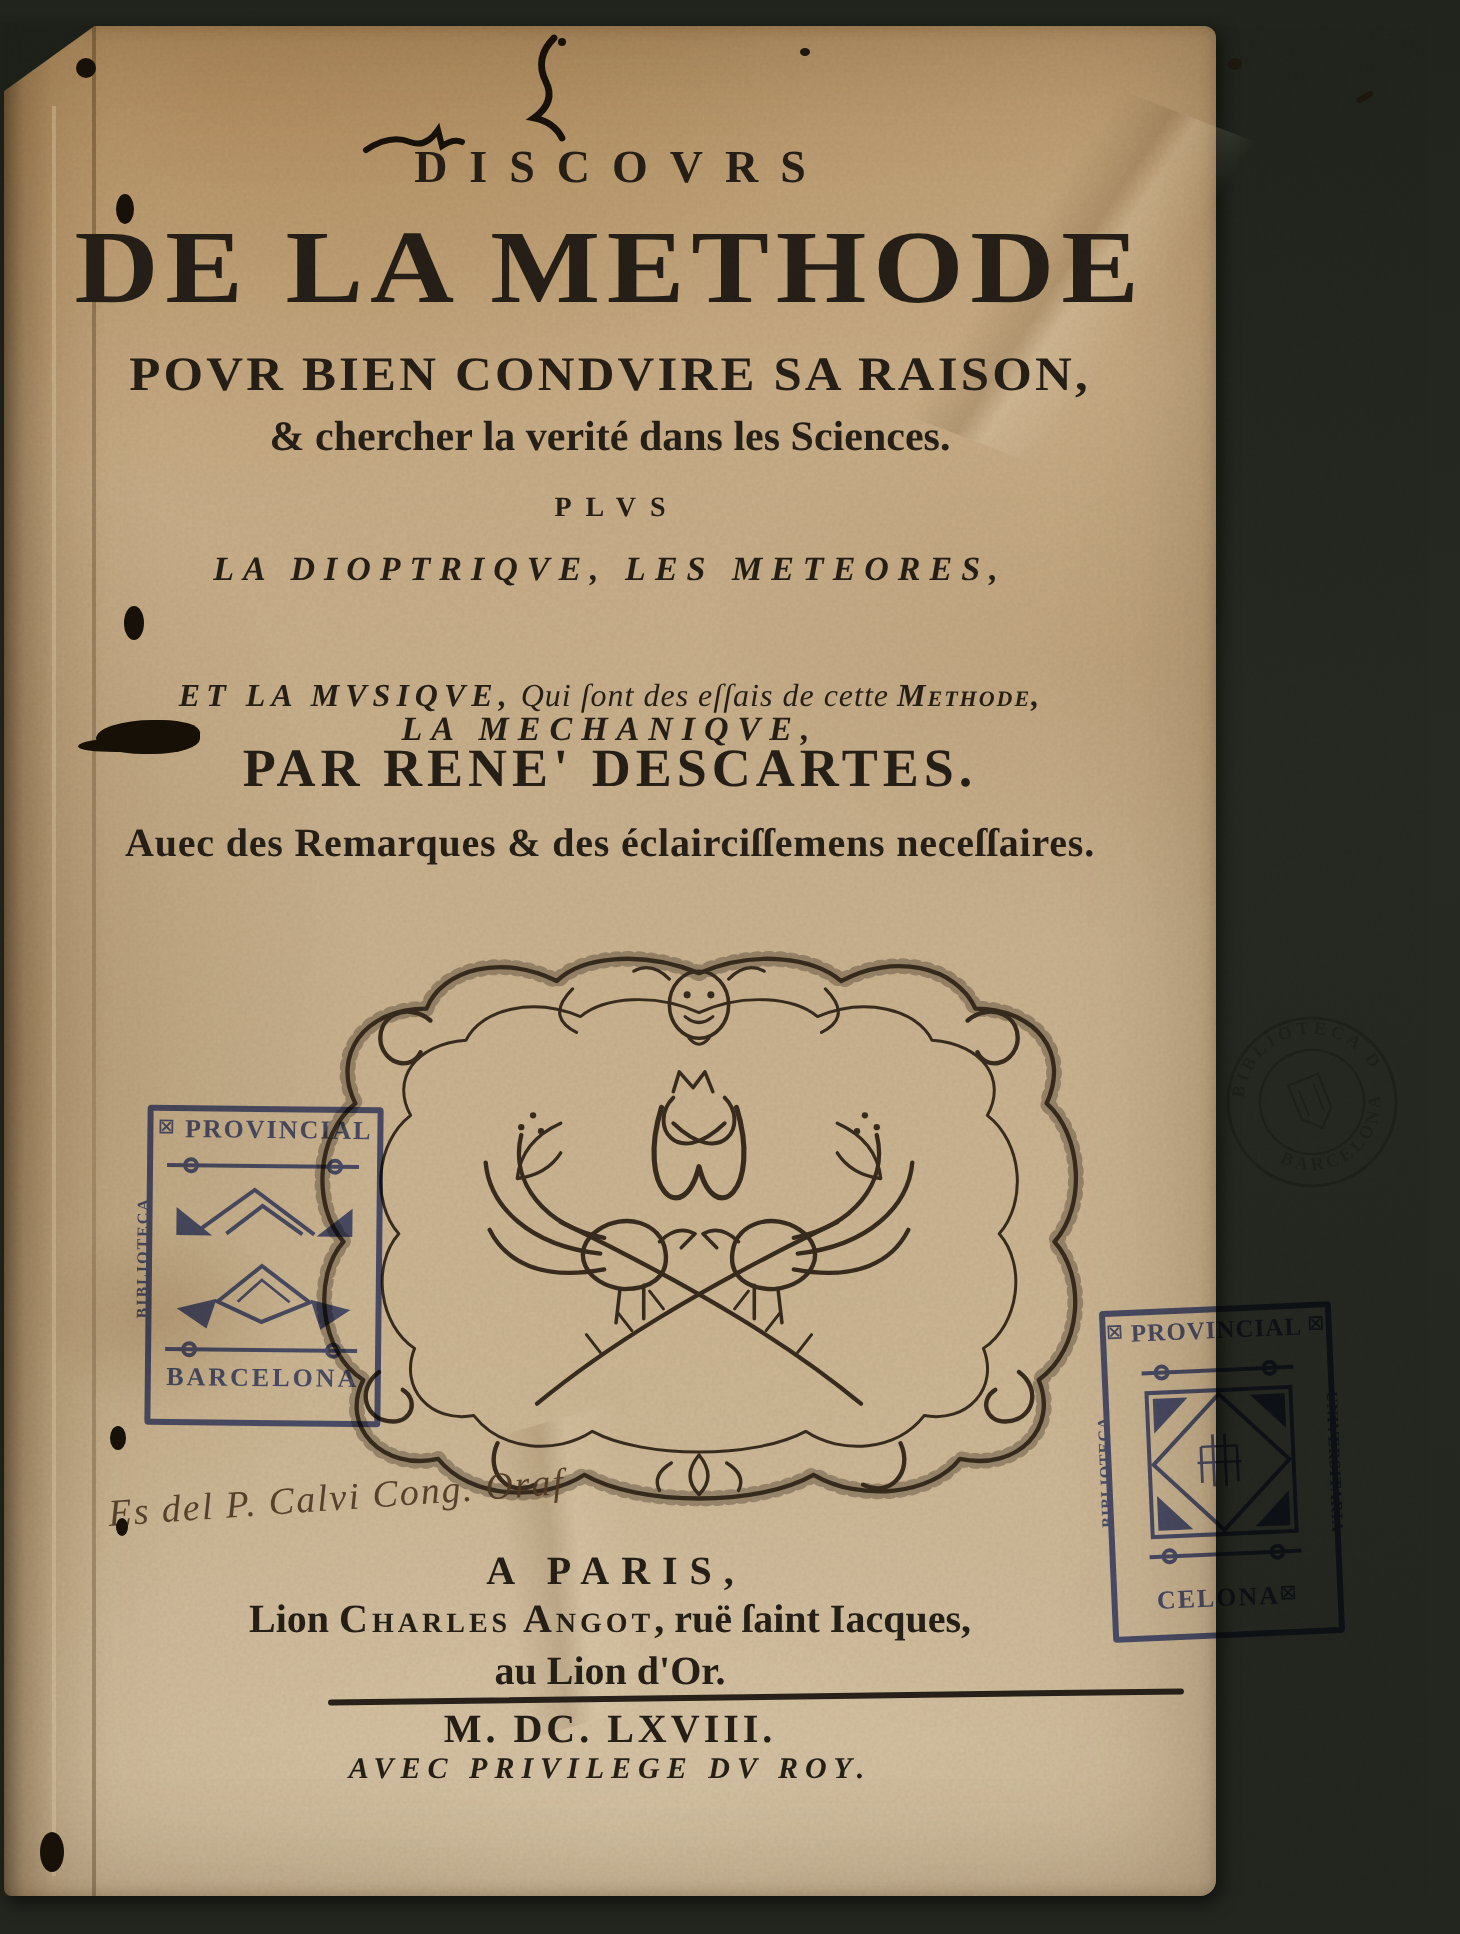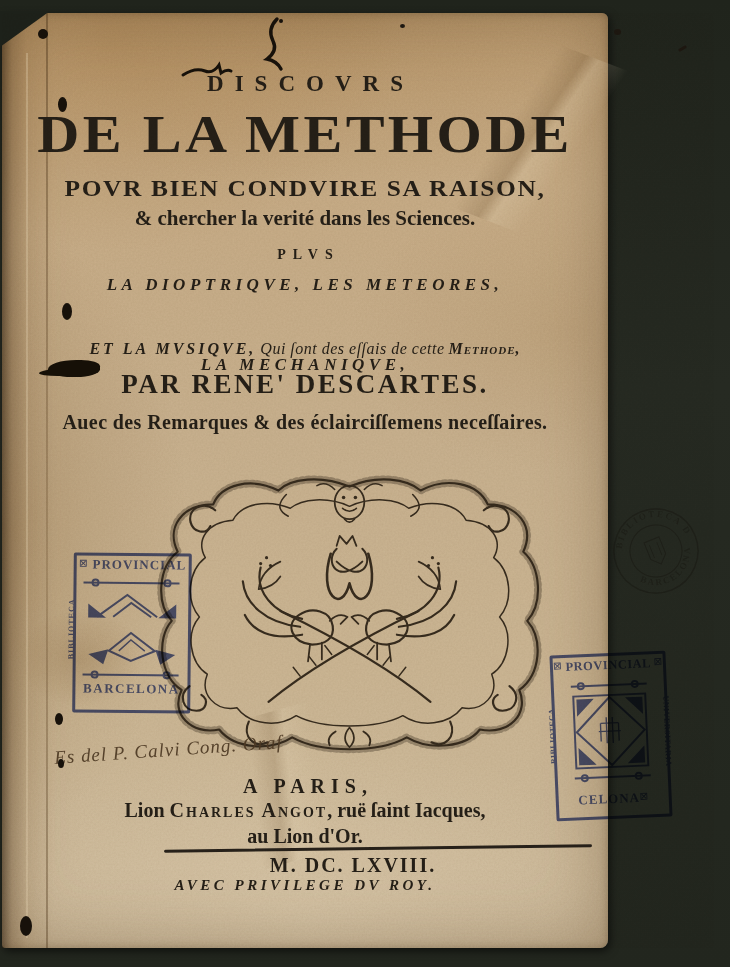--- a/index.html
+++ b/index.html
@@ -33,21 +33,21 @@
   .t-musique{top:327px;font-size:16px;font-style:italic;}
   .t-musique .caps{font-weight:bold;letter-spacing:3px;}
   .t-musique .script{letter-spacing:.5px;}
   .t-musique .sc{font-variant:small-caps;font-weight:bold;letter-spacing:1px;margin-top:24px;}
   .t-author{top:356px;font-size:27px;font-weight:bold;letter-spacing:2.5px;}
   .t-remarks{top:398px;font-size:20px;font-weight:bold;letter-spacing:.4px;}
   .t-paris{top:762px;font-size:20px;font-weight:bold;letter-spacing:6px;text-indent:6px;}
   .t-chez{top:786px;font-size:20px;font-weight:bold;}
   .t-chez .sc{font-variant:small-caps;letter-spacing:2px;}
   .t-lion{top:812px;font-size:20px;font-weight:bold;}
-  .t-date{top:841px;font-size:20px;font-weight:bold;letter-spacing:2px;padding-left:48px;}
+  .t-date{top:841px;font-size:20px;font-weight:bold;letter-spacing:2px;}
   .t-priv{top:864px;font-size:15px;font-weight:bold;font-style:italic;letter-spacing:3.5px;}
   #rule{position:absolute;left:162px;top:834px;width:428px;height:2.6px;background:#27211a;transform:rotate(-.75deg);border-radius:2px;}
   #inscription{
     position:absolute;left:52px;top:726px;color:#4e3a24;font-style:italic;
     font-size:19px;letter-spacing:1px;transform:rotate(-4deg);white-space:nowrap;opacity:.92;
   }
   
   #gutter{position:absolute;left:0;top:0;bottom:0;width:64px;pointer-events:none;
     background:
       linear-gradient(90deg, rgba(52,36,18,.50) 0px, rgba(96,68,36,.28) 10px, rgba(140,104,58,.12) 24px, transparent 52px);}

